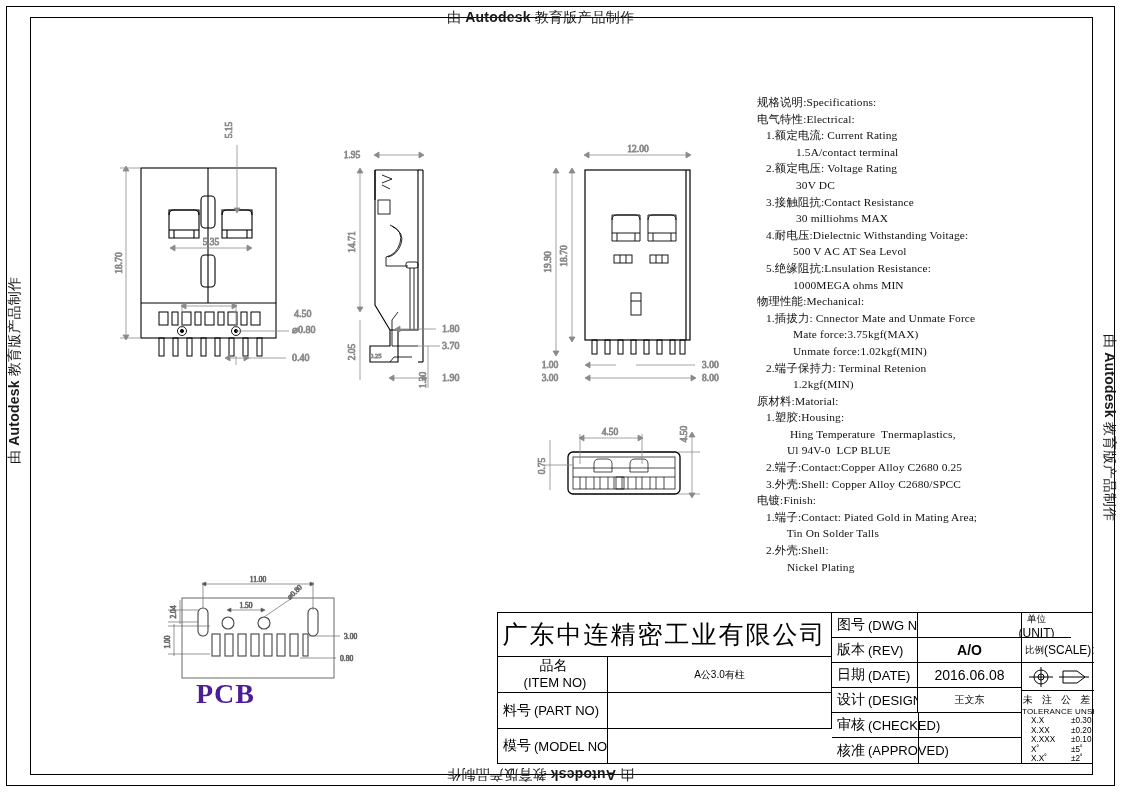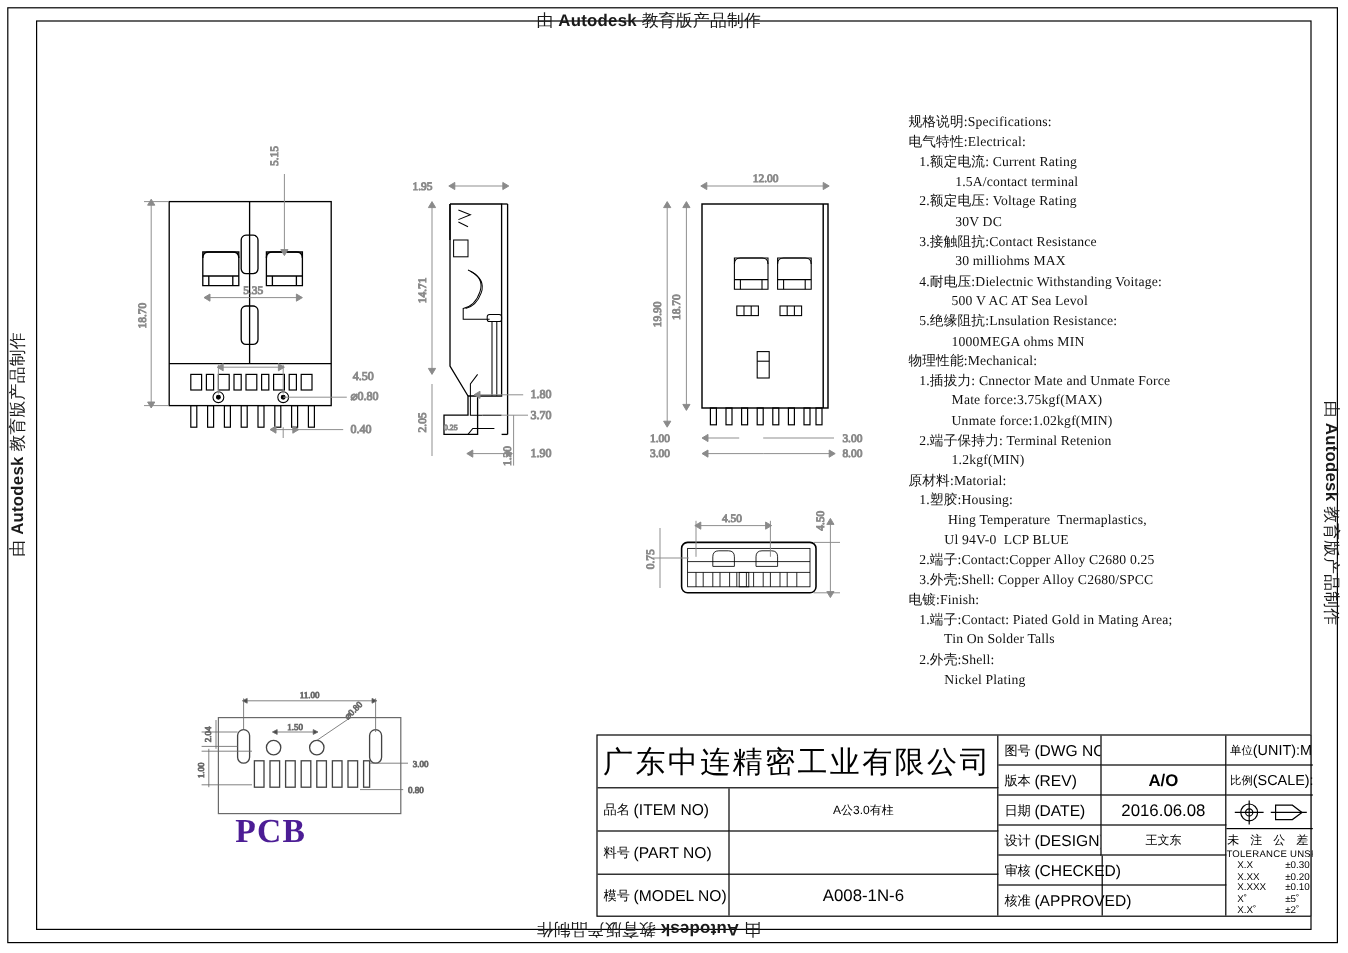--- a/index.html
+++ b/index.html
@@ -112,21 +112,21 @@
     font-family: "Liberation Sans", sans-serif;
     font-size: 13px;
     display: flex;
     align-items: center;
     overflow: hidden;
     white-space: nowrap;
   }
   .cell.b-r { border-right: 1.3px solid #000; }
   .cell.b-b { border-bottom: 1.3px solid #000; }
   .lbl { padding-left: 5px; }
-  .lbl .cn { font-family: "DejaVu Sans", sans-serif; font-size: 11px; margin-right: 3px; }
+  .lbl .cn { font-family: "DejaVu Sans", sans-serif; font-size: 14px; margin-right: 3px; }
   .val { justify-content: center; font-size: 14px; }
   .val.small { font-size: 10px; }
   .company {
     justify-content: center;
     font-family: Liberation Serif, serif;
     font-size: 25px;
     letter-spacing: 2px;
   }
   .unit-cell {
     font-size: 12px; padding-left: 3px;
@@ -476,37 +476,36 @@
       <text x="200" y="101">0.80</text>
     </g>
   </svg>
   <div class="pcb-label">PCB</div>
 
   <div id="title-block">
     <div class="tb-grid">
 
       <div class="cell company b-r b-b" style="left:0;top:0;width:334px;height:44px;">广东中连精密工业有限公司</div>
 
-      <div class="cell lbl b-r b-b" style="left:0;top:44px;width:110px;height:36px;">
+      <div class="cell lbl b-r b-b" style="left:0;top:44px;width:110px;height:36px;flex-direction:column;">
         <span class="cn">品名</span>
           <span>(ITEM NO)</span>
       </div>
       <div class="cell val small b-r b-b" style="left:110px;top:44px;width:224px;height:36px;">A公3.0有柱</div>
 
       <div class="cell lbl b-r b-b" style="left:0;top:80px;width:110px;height:36px;">
         <span class="cn">料号</span>
           <span>(PART NO)</span>
       </div>
       <div class="cell val small b-r b-b" style="left:110px;top:80px;width:224px;height:36px;"></div>
 
       <div class="cell lbl b-r" style="left:0;top:116px;width:110px;height:34px;">
         <span class="cn">模号</span>
           <span>(MODEL NO)</span>
       </div>
-      <div class="cell val b-r" style="left:110px;top:116px;width:224px;height:34px;">A008-1N-6</div>
 
       <div class="cell lbl b-r b-b" style="left:334px;top:0;width:86px;height:25px;">
         <span class="cn">图号</span>
           <span>(DWG NO)</span>
       </div>
       <div class="cell val b-r b-b" style="left:420px;top:0;width:104px;height:25px;"></div>
 
       <div class="cell lbl b-r b-b" style="left:334px;top:25px;width:86px;height:25px;">
         <span class="cn">版本</span>
           <span>(REV)</span>
@@ -529,21 +528,21 @@
         <span class="cn">审核</span>
           <span>(CHECKED)</span>
       </div>
       <div class="cell lbl b-r" style="left:334px;top:125px;width:190px;height:25px;">
         <span class="cn">核准</span>
           <span>(APPROVED)</span>
       </div>
 
       <div style="position:absolute;left:420px;top:100px;width:0;height:50px;border-left:1.3px solid #000;"></div>
 
-      <div class="cell unit-cell b-b" style="left:524px;top:0;width:72px;height:25px;">
+      <div class="cell unit-cell b-b" style="left:501px;top:0;width:72px;height:25px;flex-direction:column;">
         <span class="cn">单位</span>
           <span>(UNIT)</span>
           <span>:MM</span>
       </div>
       <div class="cell unit-cell b-b" style="left:524px;top:25px;width:72px;height:25px;">
         <span class="cn">比例</span>
           <span>(SCALE)</span>
           <span>:1</span>
       </div>
 

